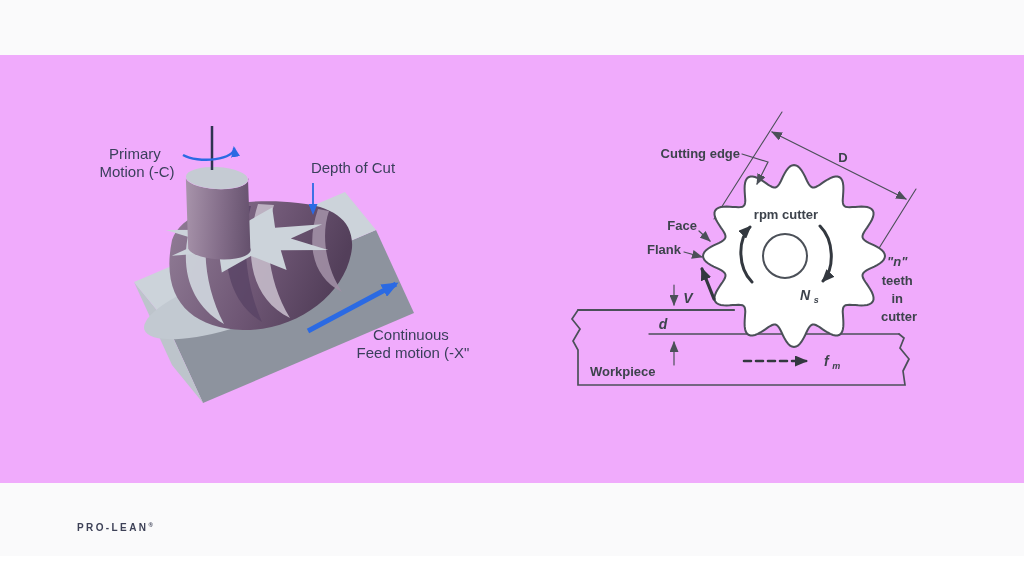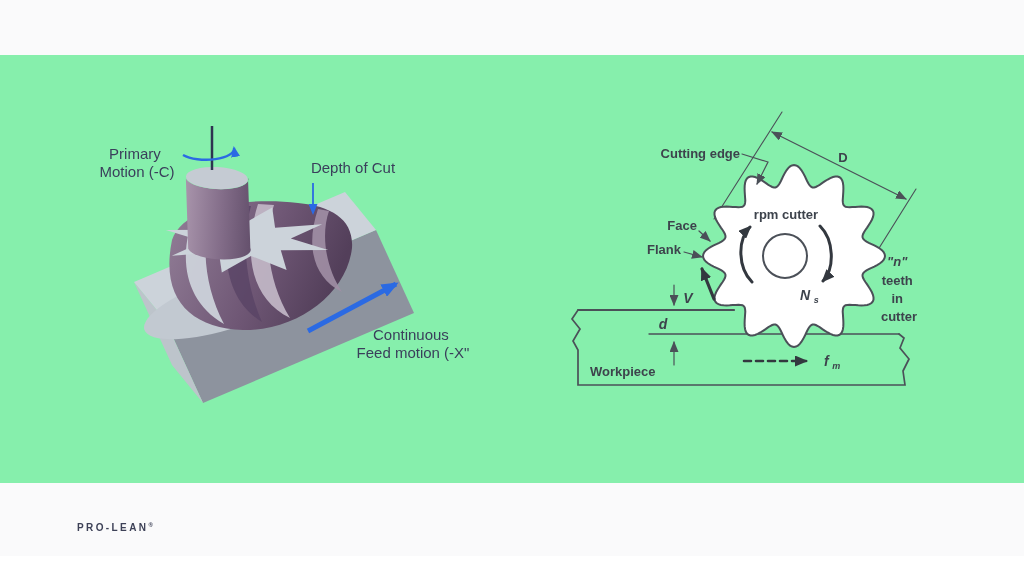--- a/index.html
+++ b/index.html
@@ -1,16 +1,16 @@
 <!DOCTYPE html>
 <html><head>
 <meta charset="utf-8">
 <style>
   html,body{margin:0;padding:0;background:#ffffff;}
-  .slide{position:relative;width:1024px;height:556px;background:#86efac;overflow:hidden;
+  .slide{position:relative;width:1024px;height:556px;background:#f0abfc;overflow:hidden;
          font-family:"Liberation Sans",sans-serif;}
   .band{position:absolute;left:0;width:1024px;background:#fafafb;}
   .band.top{top:0;height:55px;}
   .band.bottom{top:483px;height:93px;}
   svg{position:absolute;left:0;top:0;}
   .ld-label{fill:#3a3f5b;font-size:15px;font-family:"Liberation Sans",sans-serif;}
   .rd-label{fill:#3d434c;font-size:13px;font-weight:600;font-family:"Liberation Sans",sans-serif;}
   .rd-sym{font-style:italic;font-weight:700;font-size:14px;}
   .rd-sub{font-size:9px;font-style:italic;font-weight:700;}
   .logo{position:absolute;left:77px;top:522px;color:#3d4157;font-weight:700;

